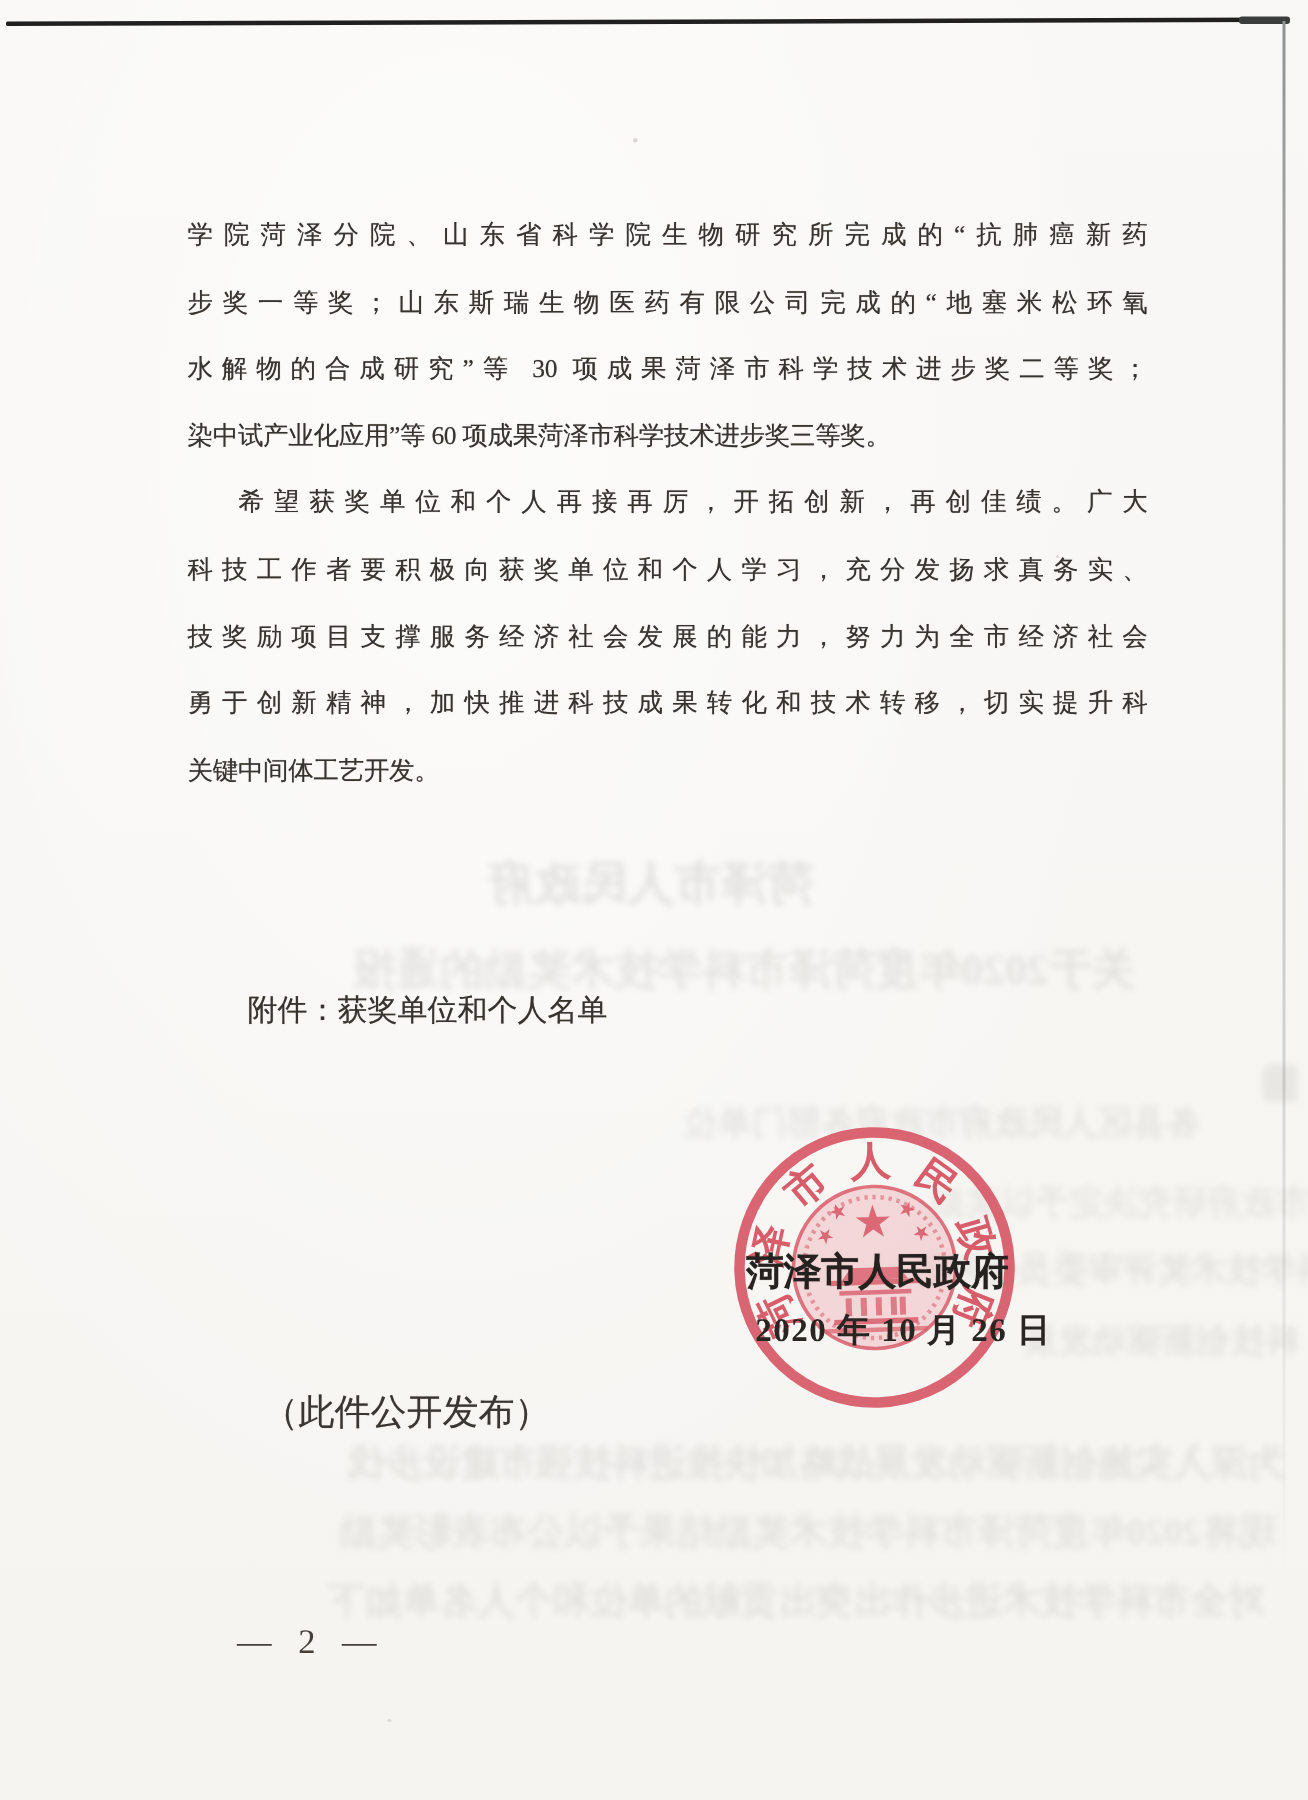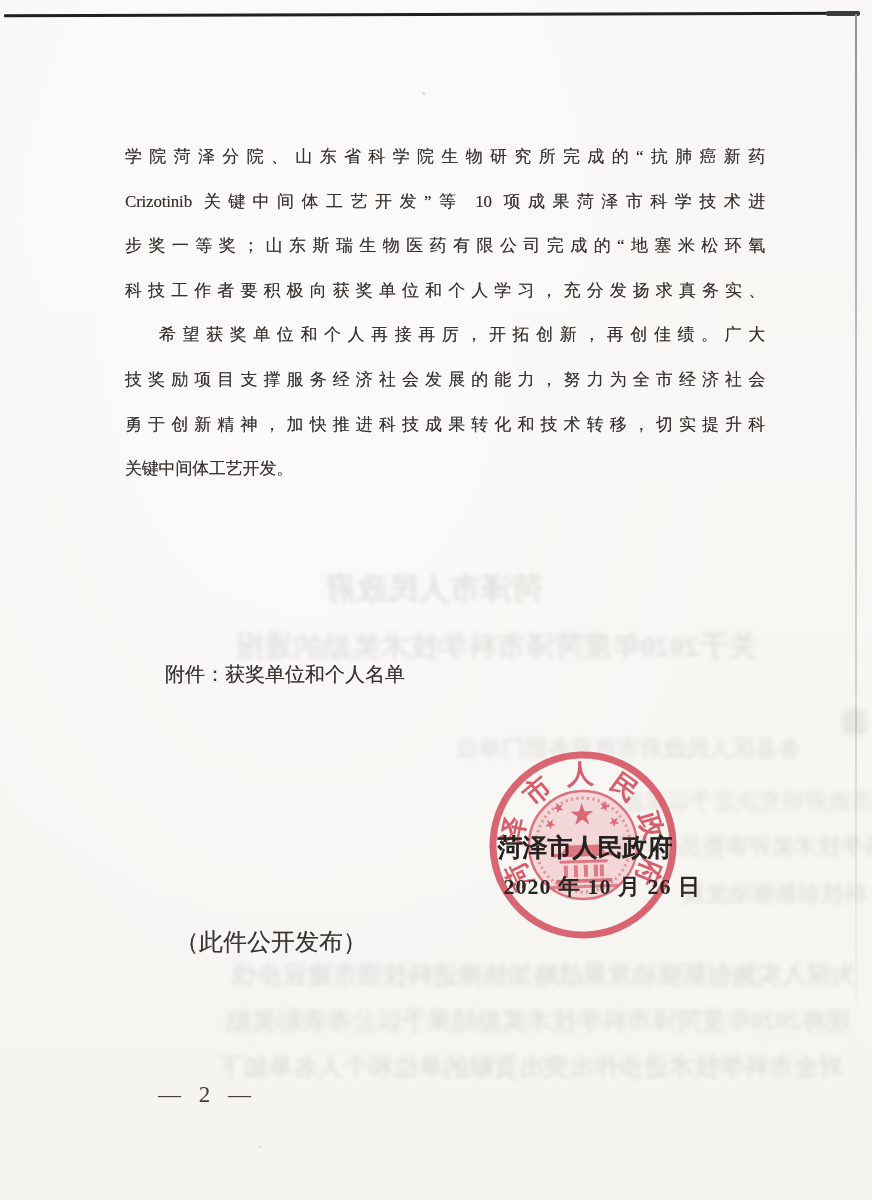--- a/index.html
+++ b/index.html
@@ -96,24 +96,25 @@
   <div class="bleed" style="left:620px;top:786px;font-size:23px;opacity:.10">经市政府研究决定予以奖励</div>
   <div class="bleed" style="left:610px;top:831px;font-size:23px;opacity:.12">市科学技术奖评审委员会评定</div>
   <div class="bleed" style="left:682px;top:878px;font-size:23px;opacity:.12">科技创新驱动发展</div>
   <div class="bleed" style="left:232px;top:958px;font-size:25px;opacity:.13">为深入实施创新驱动发展战略加快推进科技强市建设步伐</div>
   <div class="bleed" style="left:226px;top:1004px;font-size:25px;opacity:.12">现将2020年度菏泽市科学技术奖励结果予以公布表彰奖励</div>
   <div class="bleed" style="left:218px;top:1050px;font-size:25px;opacity:.13">对全市科学技术进步作出突出贡献的单位和个人名单如下</div>
   <div class="bleed v" style="left:838px;top:690px;font-size:24px;opacity:.10;height:410px">菏泽市人民政府文件存档抄送</div>
 
   <div class="doc-body">
     <div class="doc-line just">学院菏泽分院、山东省科学院生物研究所完成的“抗肺癌新药</div>
-    <div class="doc-line just">Crizotinib 关键中间体工艺开发”等 10 项成果菏泽市科学技术进</div>
     <div class="doc-line just">步奖一等奖；山东斯瑞生物医药有限公司完成的“地塞米松环氧</div>
+    <div class="doc-line just">水解物的合成研究”等 30 项成果菏泽市科学技术进步奖二等奖；</div>
+    <div class="doc-line">染中试产业化应用”等 60 项成果菏泽市科学技术进步奖三等奖。</div>
+    <div class="doc-line just indent">希望获奖单位和个人再接再厉，开拓创新，再创佳绩。广大</div>
     <div class="doc-line just">科技工作者要积极向获奖单位和个人学习，充分发扬求真务实、</div>
-    <div class="doc-line just indent">希望获奖单位和个人再接再厉，开拓创新，再创佳绩。广大</div>
     <div class="doc-line just">技奖励项目支撑服务经济社会发展的能力，努力为全市经济社会</div>
     <div class="doc-line just">勇于创新精神，加快推进科技成果转化和技术转移，切实提升科</div>
     <div class="doc-line">关键中间体工艺开发。</div>
   </div>
 
   <div class="attachment-line">附件：获奖单位和个人名单</div>
 
   <div class="seal">
     <svg id="seal-svg" width="200" height="200" viewBox="0 0 200 200">
         <circle cx="100" cy="100" r="90" fill="none" stroke="#d6505f" stroke-width="7" opacity="0.95"></circle>

